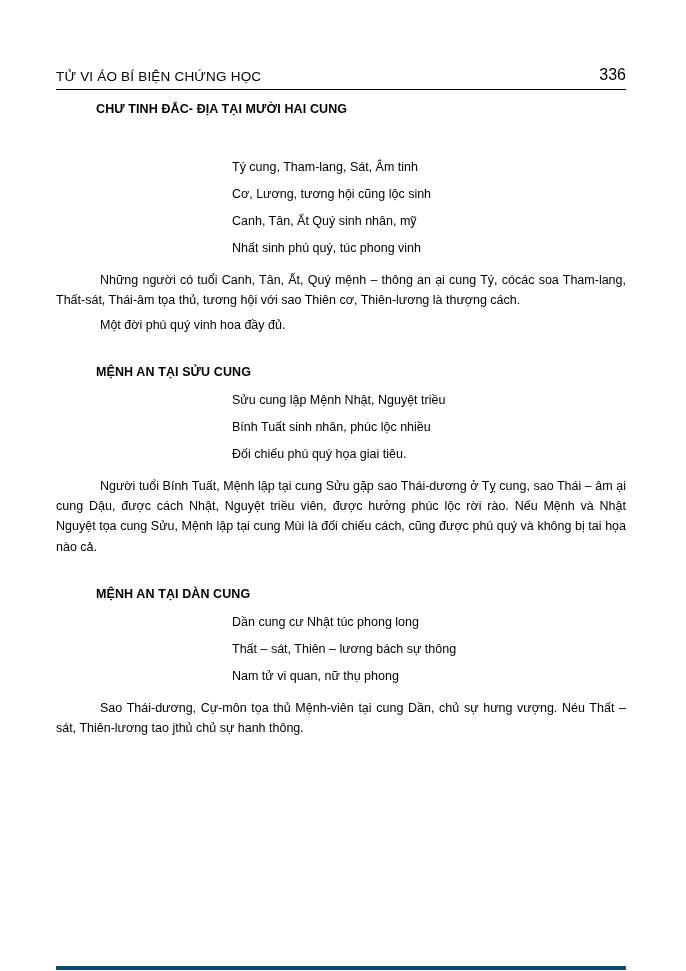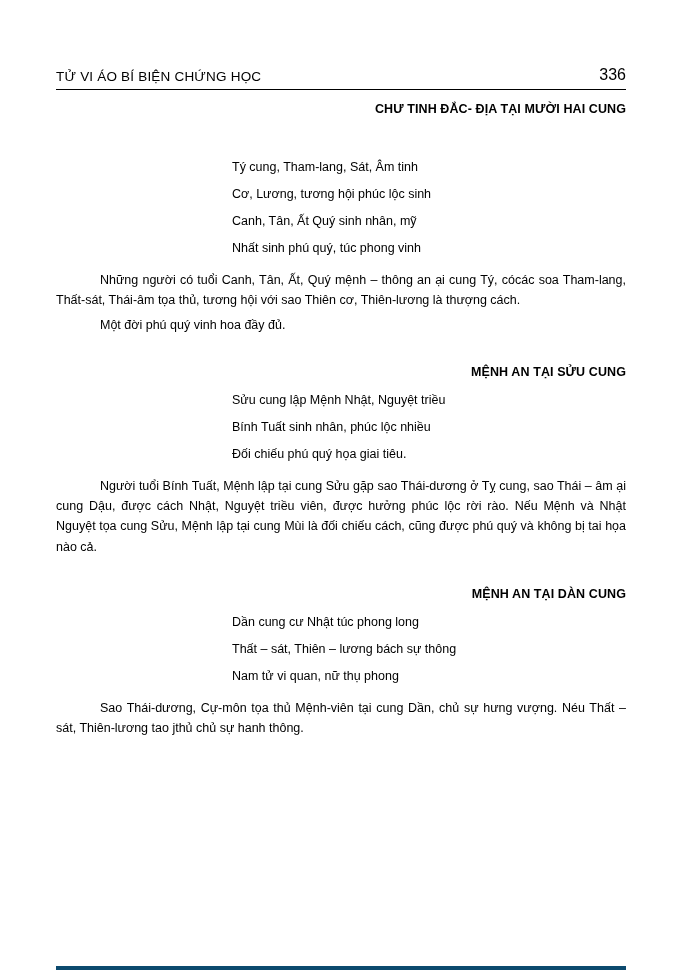--- a/index.html
+++ b/index.html
@@ -54,21 +54,20 @@
     position: absolute;
     left: 56px;
     top: 58px;
     width: 570px;
   }
   .sec-head {
     font-weight: bold;
     font-size: 12.5px;
     margin-left: 40px;
     letter-spacing: 0.1px;
-    text-align: right;
   }
   .para {
     font-size: 12.5px;
     text-align: justify;
     line-height: 1.62;
   }
   .para.indent {
     text-indent: 44px;
   }
   .sp-4 { height: 4px; }
@@ -93,21 +92,21 @@
 
   <div class="content">
 
     <div class="sec-head">CHƯ TINH ĐẮC- ĐỊA TẠI MƯỜI HAI CUNG</div>
 
     <div class="sp-30"></div>
 
     <div class="sp-8"></div>
     <div class="verse-block">
       <div class="verse-line">Tý cung, Tham-lang, Sát, Âm tinh</div>
-      <div class="verse-line">Cơ, Lương, tương hội phúc lộc sinh</div>
+      <div class="verse-line">Cơ, Lương, tương hội cũng lộc sinh</div>
       <div class="verse-line">Canh, Tân, Ất Quý sinh nhân, mỹ</div>
       <div class="verse-line">Nhất sinh phú quý, túc phong vinh</div>
     </div>
     <div class="sp-8"></div>
     <div class="para indent">Những người có tuổi Canh, Tân, Ất, Quý mệnh – thông an ại cung Tý, cócác soa Tham-lang, Thất-sát, Thái-âm tọa thủ, tương hội với sao Thiên cơ, Thiên-lương là thượng cách.</div>
     <div class="sp-4"></div>
     <div class="para indent">Một đời phú quý vinh hoa đầy đủ.</div>
 
     <div class="sp-30"></div>
 

